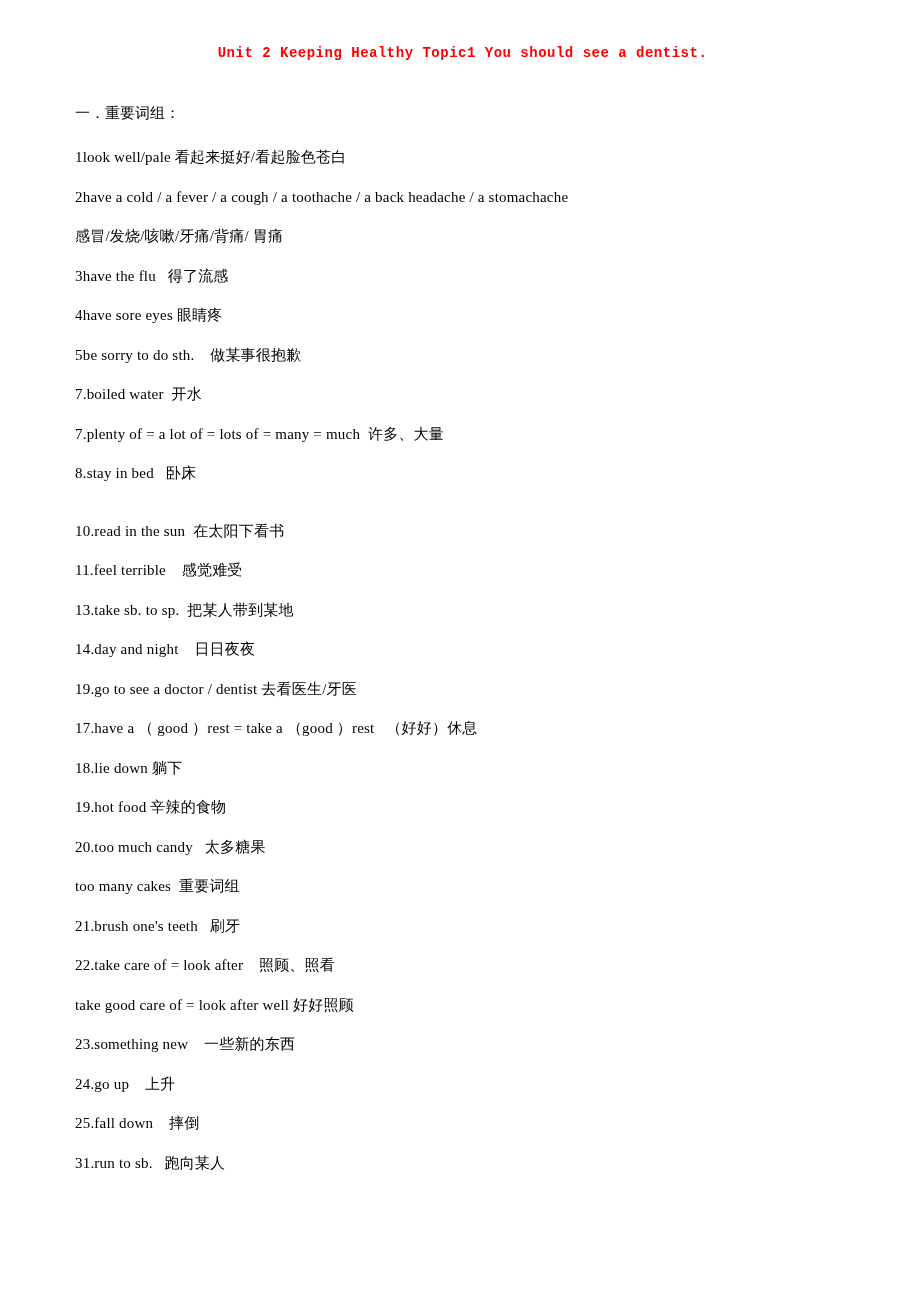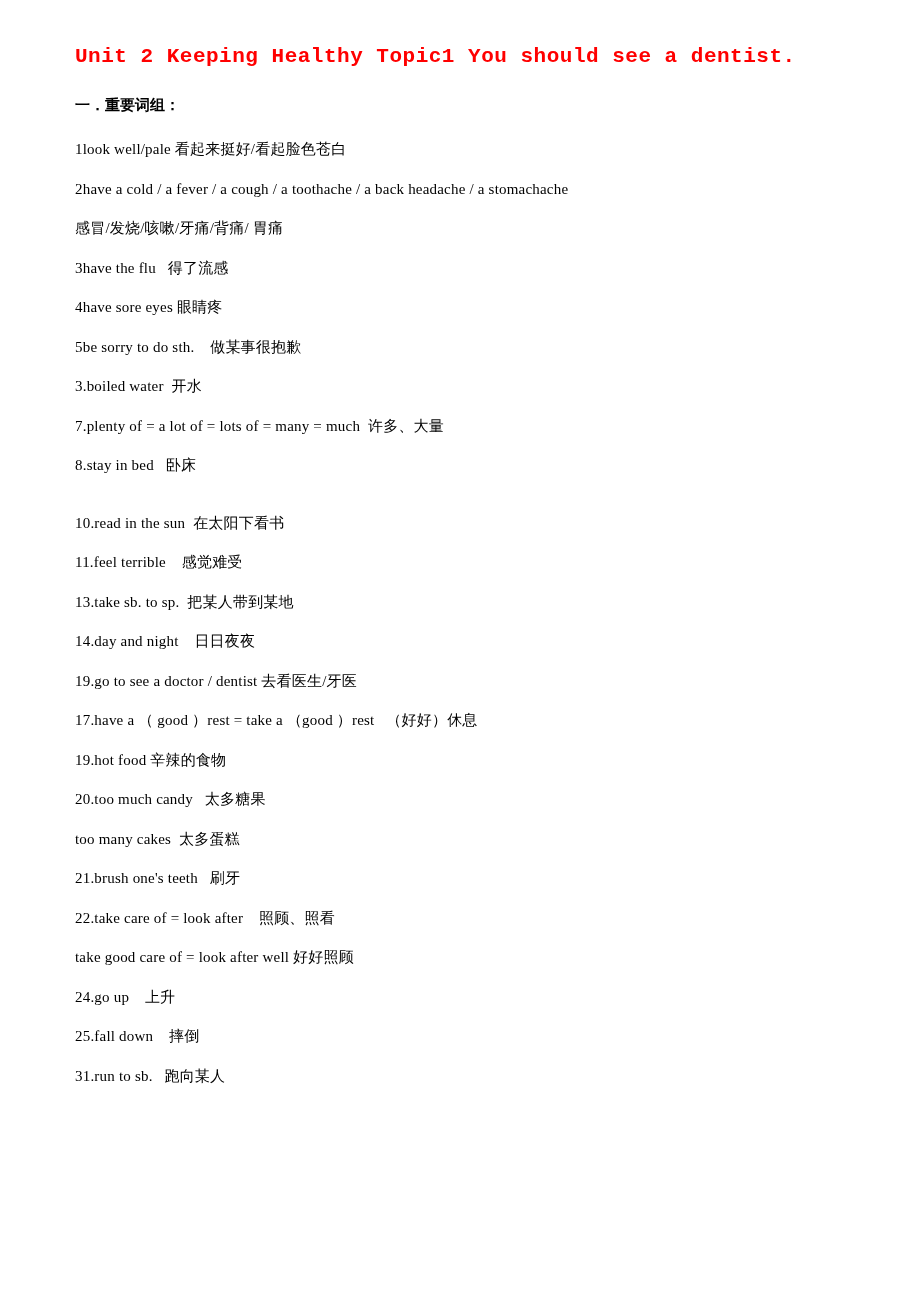--- a/index.html
+++ b/index.html
@@ -8,29 +8,29 @@
     width: 920px;
     box-sizing: border-box;
     font-family: "SimSun", "宋体", serif;
     font-size: 15px;
     color: #000;
     background: #fff;
   }
   .page-title {
     font-family: "Courier New", "SimSun", monospace;
     color: #ff0000;
-    font-size: 21px;
+    font-size: 14px;
     font-weight: bold;
-    margin-bottom: 28px;
+    text-align: center;
+    margin-bottom: 43px;
     letter-spacing: 0.5px;
   }
   .section-heading {
     font-size: 15px;
     margin-bottom: 24px;
-    font-weight: bold;
   }
   .line {
     font-family: Liberation Serif, serif;
     font-size: 15px;
     line-height: 1.4;
     margin-bottom: 18.5px;
     white-space: pre-wrap;
     letter-spacing: 0.2px;
   }
   .gap {
@@ -42,32 +42,34 @@
 
 <div class="page-title">Unit 2   Keeping Healthy   Topic1 You should see a dentist.</div>
 <div class="section-heading">一．重要词组：</div>
 <div id="lines-container">
     <div class="line">1look well/pale 看起来挺好/看起脸色苍白</div>
     <div class="line">2have a cold / a fever / a cough / a toothache / a back headache / a stomachache</div>
     <div class="line">感冒/发烧/咳嗽/牙痛/背痛/ 胃痛</div>
     <div class="line">3have the flu   得了流感</div>
     <div class="line">4have sore eyes 眼睛疼</div>
     <div class="line">5be sorry to do sth.    做某事很抱歉</div>
-    <div class="line">3.boiled water  开水</div>
+    <div class="line">7.boiled water  开水</div>
     <div class="line">7.plenty of = a lot of = lots of = many = much  许多、大量</div>
     <div class="line">8.stay in bed   卧床</div>
     <div class="gap"></div>
     <div class="line">10.read in the sun  在太阳下看书</div>
     <div class="line">11.feel terrible    感觉难受</div>
     <div class="line">13.take sb. to sp.  把某人带到某地</div>
     <div class="line">14.day and night    日日夜夜</div>
     <div class="line">19.go to see a doctor / dentist 去看医生/牙医</div>
     <div class="line">17.have a （ good ）rest = take a （good ）rest   （好好）休息</div>
+    <div class="line">18.lie down 躺下</div>
     <div class="line">19.hot food 辛辣的食物</div>
     <div class="line">20.too much candy   太多糖果</div>
-    <div class="line">too many cakes  太多蛋糕</div>
+    <div class="line">too many cakes  重要词组</div>
     <div class="line">21.brush one's teeth   刷牙</div>
     <div class="line">22.take care of = look after    照顾、照看</div>
     <div class="line">take good care of = look after well 好好照顾</div>
+    <div class="line">23.something new    一些新的东西</div>
     <div class="line">24.go up    上升</div>
     <div class="line">25.fall down    摔倒</div>
     <div class="line">31.run to sb.   跑向某人</div>
   </div>
 
 </body></html>

